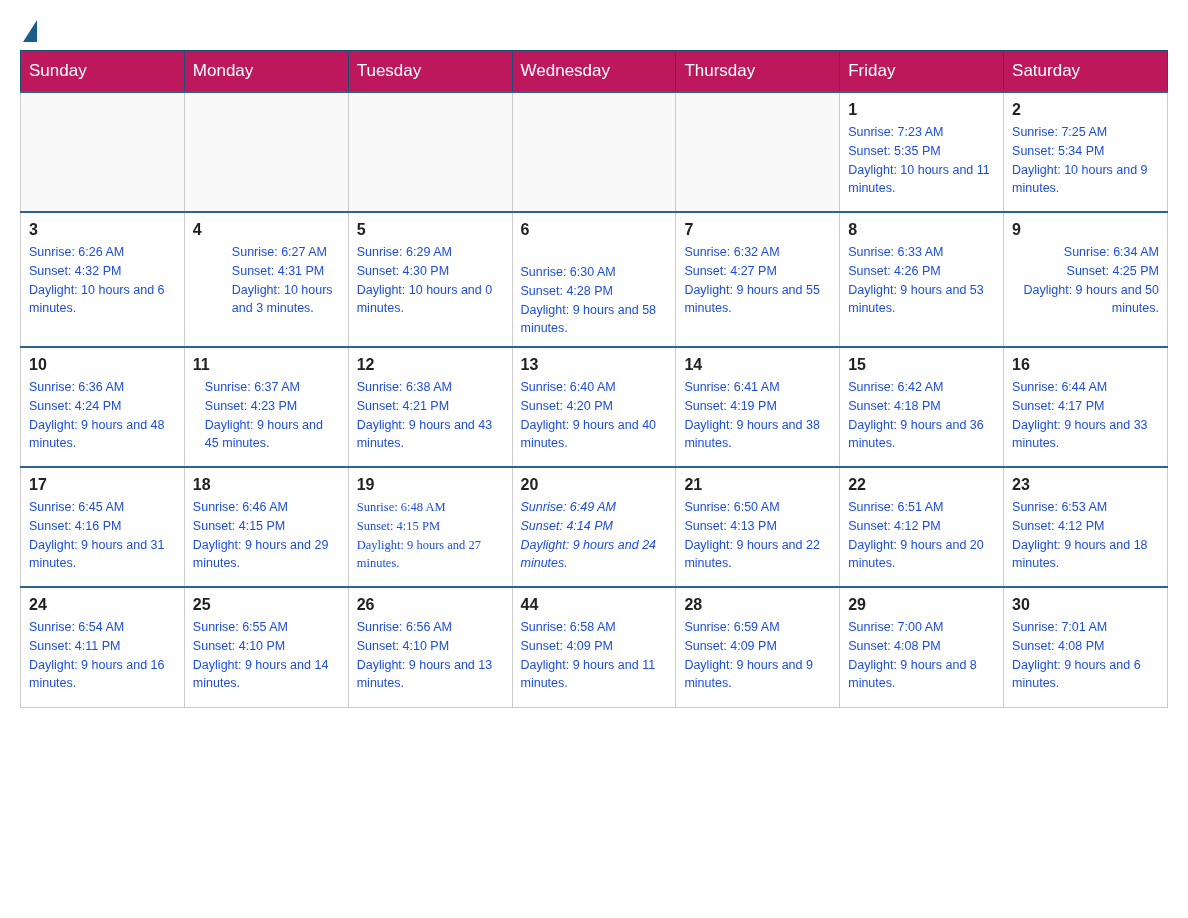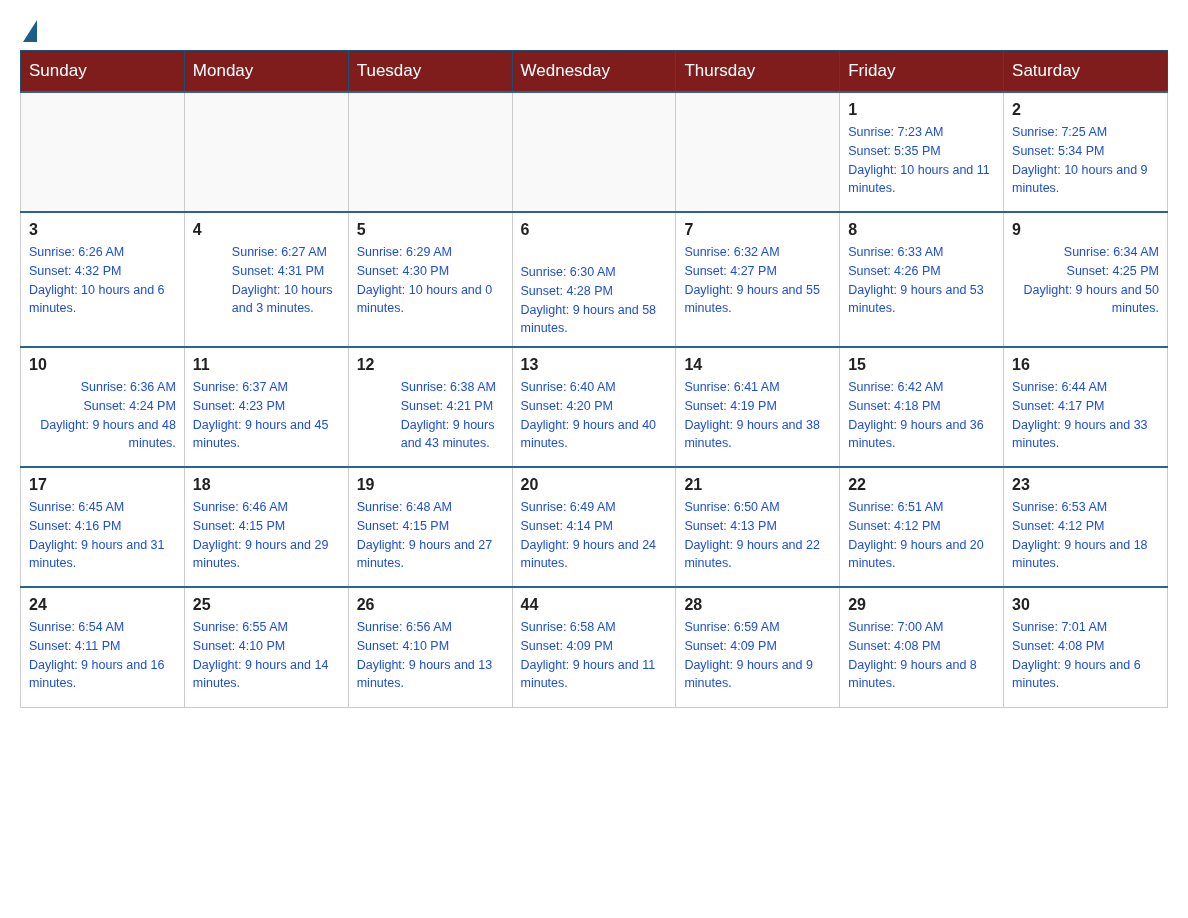--- a/index.html
+++ b/index.html
@@ -57,21 +57,21 @@
       font-size: 22px;
       color: #444;
       margin-top: 4px;
     }
     .calendar {
       width: 100%;
       border-collapse: collapse;
       margin-top: 12px;
     }
     .calendar th {
-      background-color: #7f1d1d;
+      background-color: #be185d;
       color: #fff;
       padding: 10px 8px;
       font-size: 17px;
       font-weight: normal;
       text-align: left;
       border: 1px solid #1a4f76;
     }
     .calendar td {
       vertical-align: top;
       padding: 8px;
@@ -189,33 +189,33 @@
         <td>
           <span class="day-number">9</span>
           <div class="day-info" style="white-space: pre-line; text-align: right;">Sunrise: 6:34 AM
 Sunset: 4:25 PM
 Daylight: 9 hours and 50 minutes.</div>
         </td>
       </tr>
       <tr class="week-row">
         <td>
           <span class="day-number">10</span>
-          <div class="day-info" style="white-space: pre-line; text-align: right;">Sunrise: 6:36 AM
+          <div class="day-info" style="white-space: pre-line;">Sunrise: 6:36 AM
 Sunset: 4:24 PM
 Daylight: 9 hours and 48 minutes.</div>
         </td>
         <td>
           <span class="day-number">11</span>
-          <div class="day-info" style="white-space: pre-line;">Sunrise: 6:37 AM
+          <div class="day-info" style="white-space: pre-line; margin-left: 12px;">Sunrise: 6:37 AM
 Sunset: 4:23 PM
 Daylight: 9 hours and 45 minutes.</div>
         </td>
         <td>
           <span class="day-number">12</span>
-          <div class="day-info" style="white-space: pre-line; margin-left: 44px;">Sunrise: 6:38 AM
+          <div class="day-info" style="white-space: pre-line;">Sunrise: 6:38 AM
 Sunset: 4:21 PM
 Daylight: 9 hours and 43 minutes.</div>
         </td>
         <td>
           <span class="day-number">13</span>
           <div class="day-info" style="white-space: pre-line;">Sunrise: 6:40 AM
 Sunset: 4:20 PM
 Daylight: 9 hours and 40 minutes.</div>
         </td>
         <td>
@@ -245,27 +245,27 @@
 Daylight: 9 hours and 31 minutes.</div>
         </td>
         <td>
           <span class="day-number">18</span>
           <div class="day-info" style="white-space: pre-line;">Sunrise: 6:46 AM
 Sunset: 4:15 PM
 Daylight: 9 hours and 29 minutes.</div>
         </td>
         <td>
           <span class="day-number">19</span>
-          <div class="day-info" style="white-space: pre-line;">Sunrise: 6:48 AM
+          <div class="day-info" style="white-space: pre-line; font-family: Liberation Serif, serif;">Sunrise: 6:48 AM
 Sunset: 4:15 PM
 Daylight: 9 hours and 27 minutes.</div>
         </td>
         <td>
           <span class="day-number">20</span>
-          <div class="day-info" style="white-space: pre-line;">Sunrise: 6:49 AM
+          <div class="day-info" style="white-space: pre-line; font-style: italic;">Sunrise: 6:49 AM
 Sunset: 4:14 PM
 Daylight: 9 hours and 24 minutes.</div>
         </td>
         <td>
           <span class="day-number">21</span>
           <div class="day-info" style="white-space: pre-line;">Sunrise: 6:50 AM
 Sunset: 4:13 PM
 Daylight: 9 hours and 22 minutes.</div>
         </td>
         <td>

